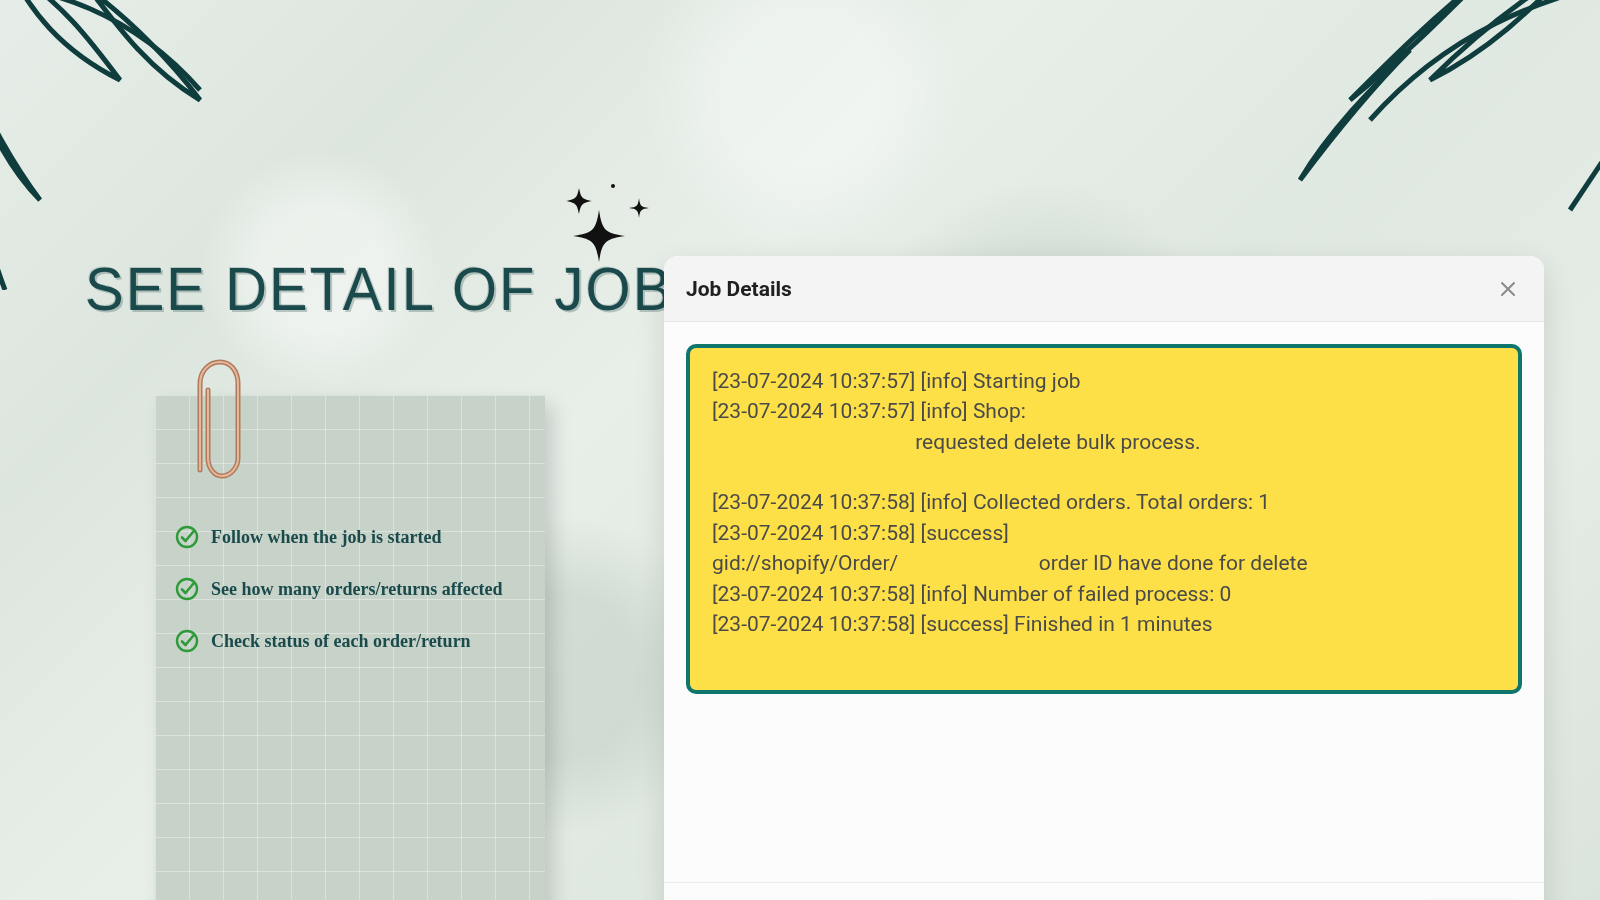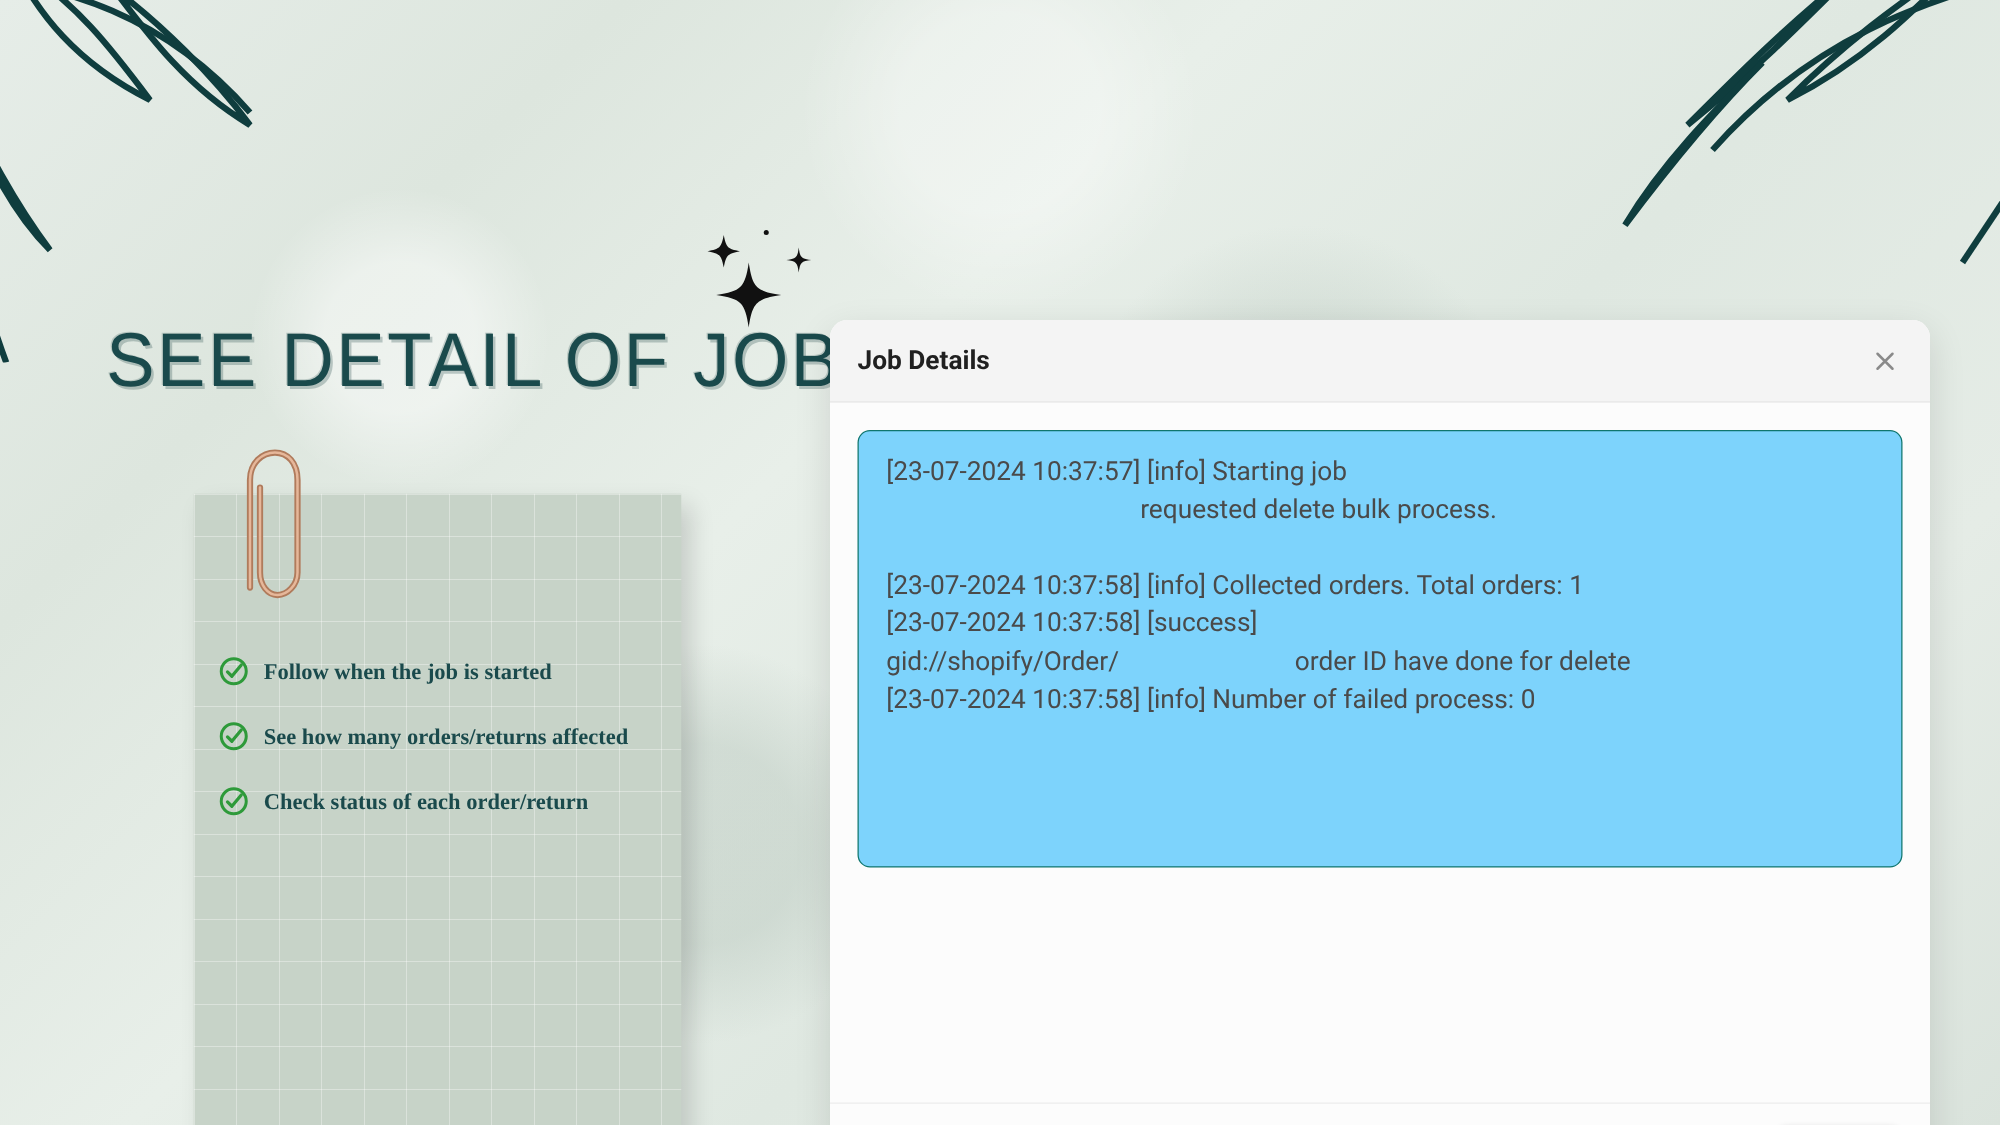--- a/index.html
+++ b/index.html
@@ -92,24 +92,24 @@
   .modal-title { font-size: 21px; font-weight: 700; color: #202020; }
   .modal-close {
     width: 28px; height: 28px; display: flex; align-items: center; justify-content: center;
     color: #8a8a8a; font-size: 22px; cursor: pointer; border-radius: 6px;
   }
 
   .modal-body {
     flex: 1; padding: 22px;
   }
   .log-box {
-    border: 1px solid #0f766e;
+    border: 4px solid #0f766e;
     border-radius: 10px;
     padding: 18px 22px;
-    background: #7dd3fc;
+    background: #fde047;
     min-height: 350px;
   }
   .log-line {
     font-size: 21px;
     color: #4a4a4a;
     line-height: 1.45;
     white-space: pre-wrap;
   }
   .log-blank { height: 30px; }
 
@@ -194,24 +194,26 @@
     <div class="modal-title">Job Details</div>
     <div class="modal-close">
       <svg width="16" height="16" viewBox="0 0 16 16">
           <path d="M2 2 L14 14 M14 2 L2 14" stroke="#8a8a8a" stroke-width="2" stroke-linecap="round"></path>
         </svg>
     </div>
   </div>
   <div class="modal-body">
     <div class="log-box">
       <div class="log-line">[23-07-2024 10:37:57] [info] Starting job</div>
+      <div class="log-line">[23-07-2024 10:37:57] [info] Shop:</div>
       <div class="log-line">                                       requested delete bulk process.</div>
       <div class="log-blank"></div>
       <div class="log-line">[23-07-2024 10:37:58] [info] Collected orders. Total orders: 1</div>
       <div class="log-line">[23-07-2024 10:37:58] [success]</div>
       <div class="log-line">gid://shopify/Order/                           order ID have done for delete</div>
       <div class="log-line">[23-07-2024 10:37:58] [info] Number of failed process: 0</div>
+      <div class="log-line">[23-07-2024 10:37:58] [success] Finished in 1 minutes</div>
     </div>
   </div>
   <div class="modal-footer">
     <button class="btn-close">Check</button>
   </div>
 </div>
 
 </body></html>

